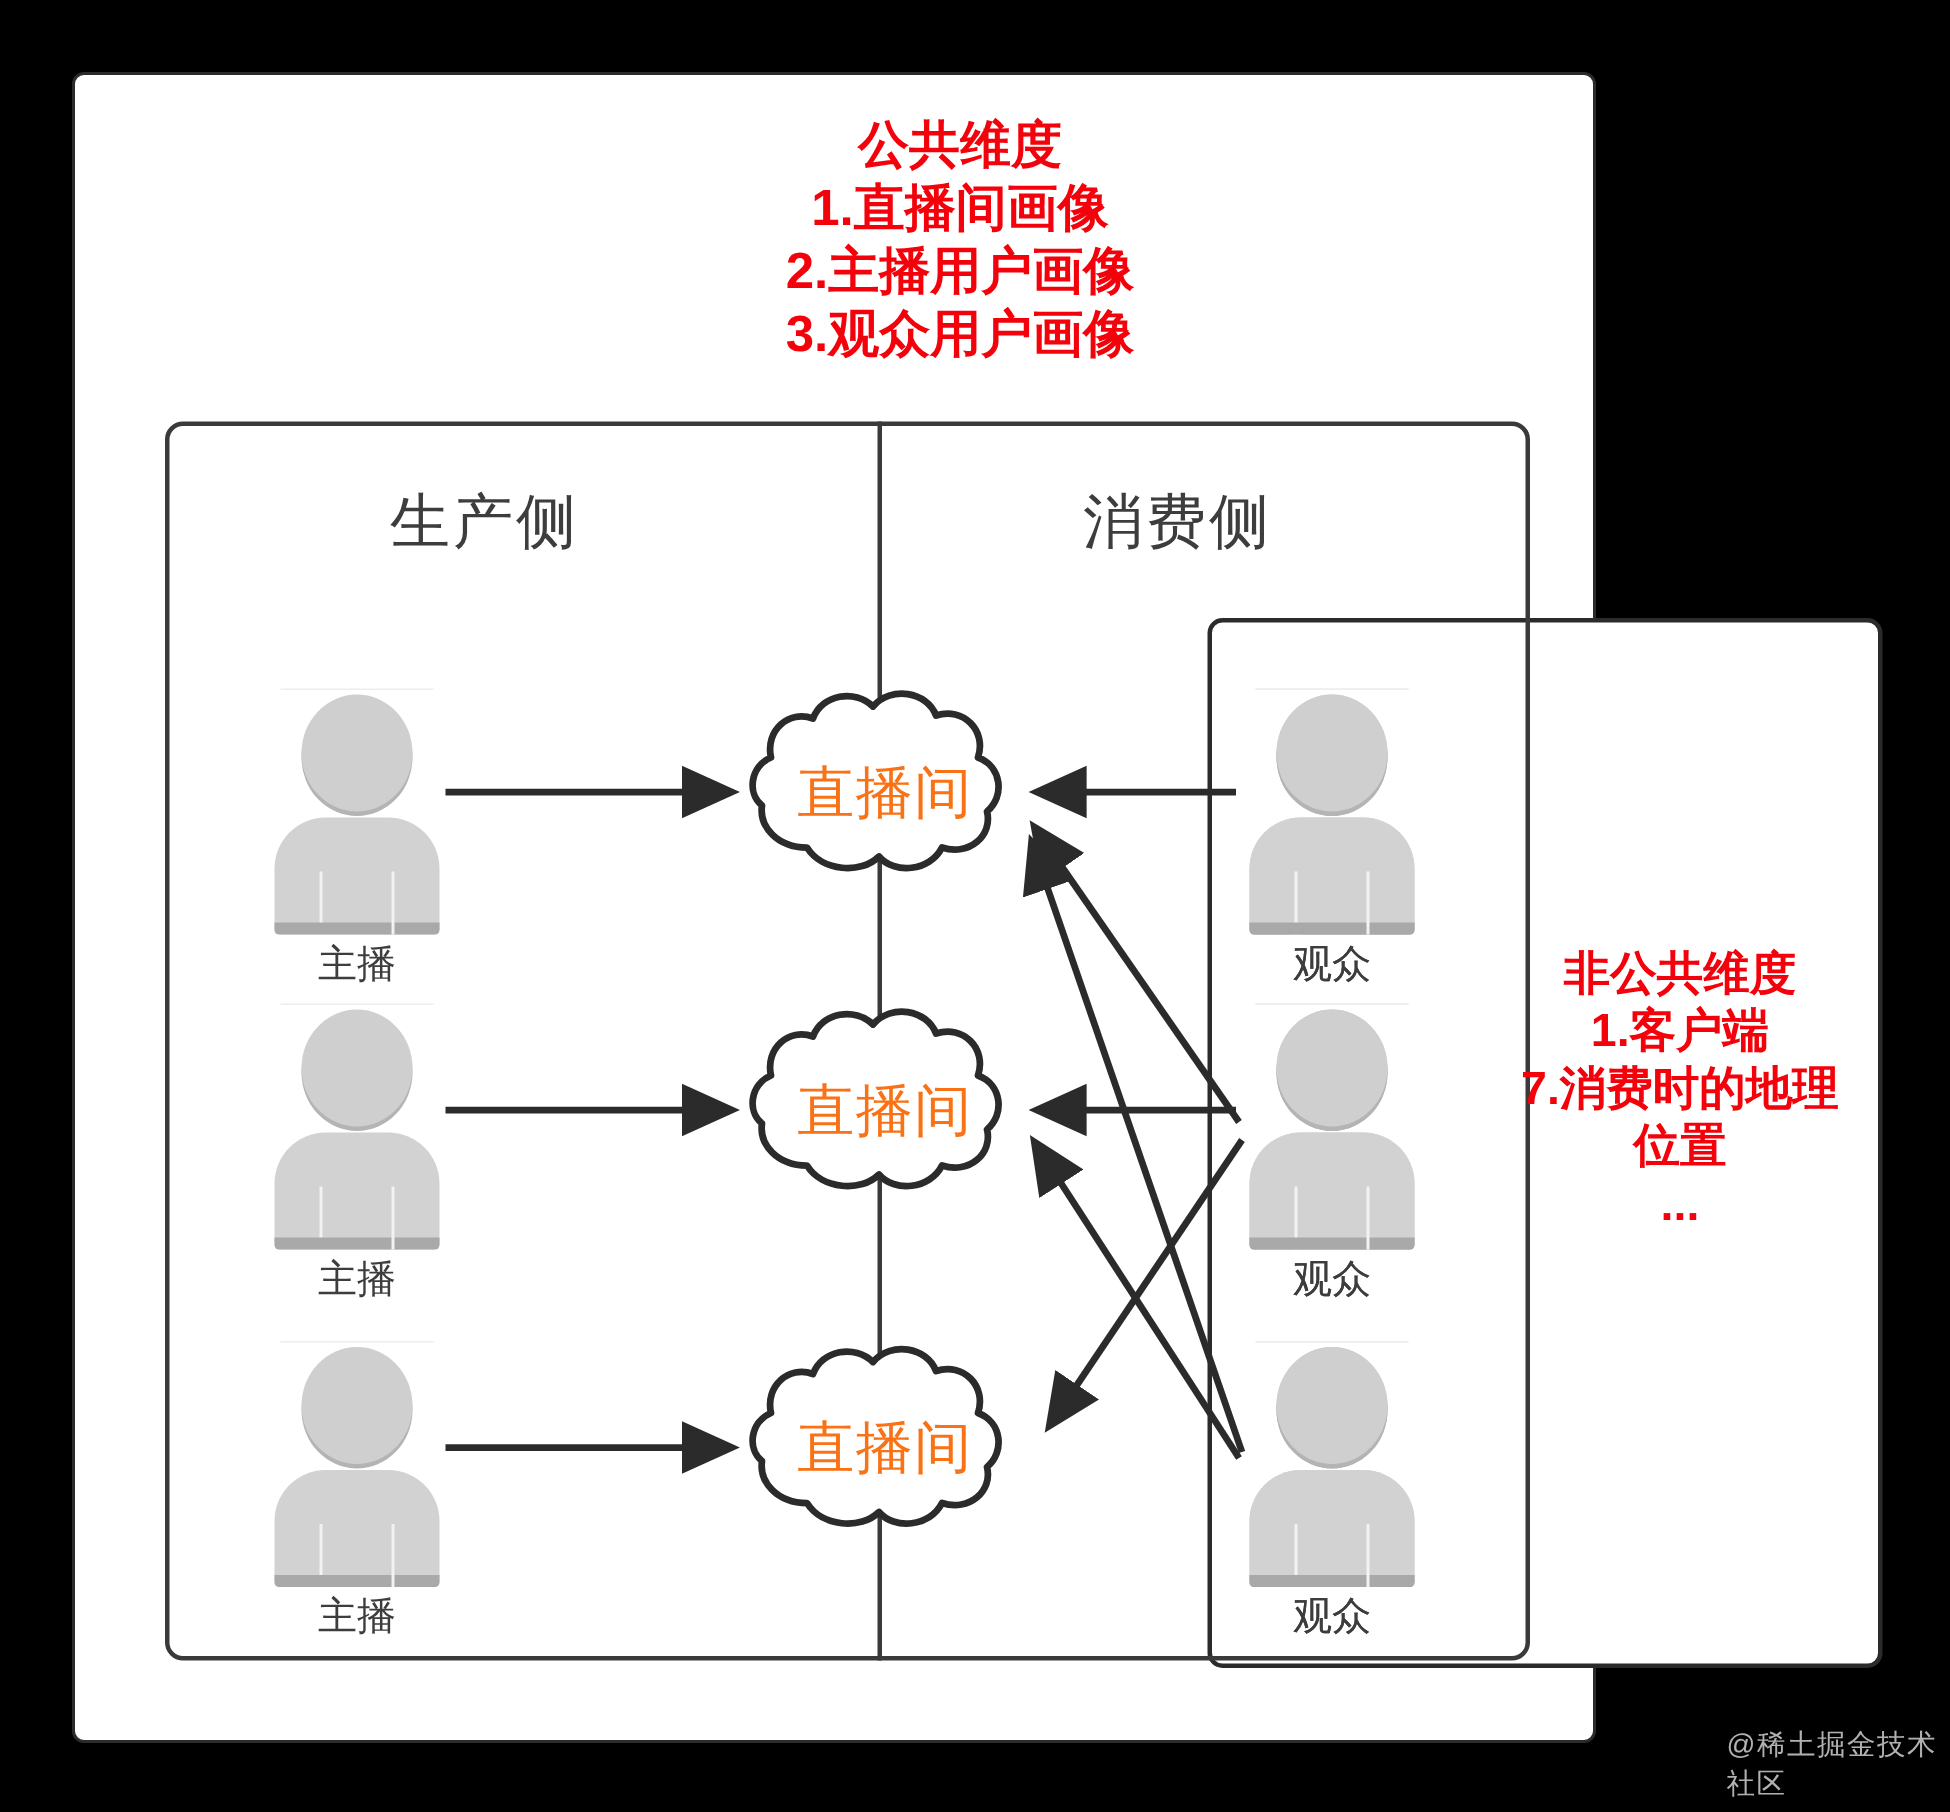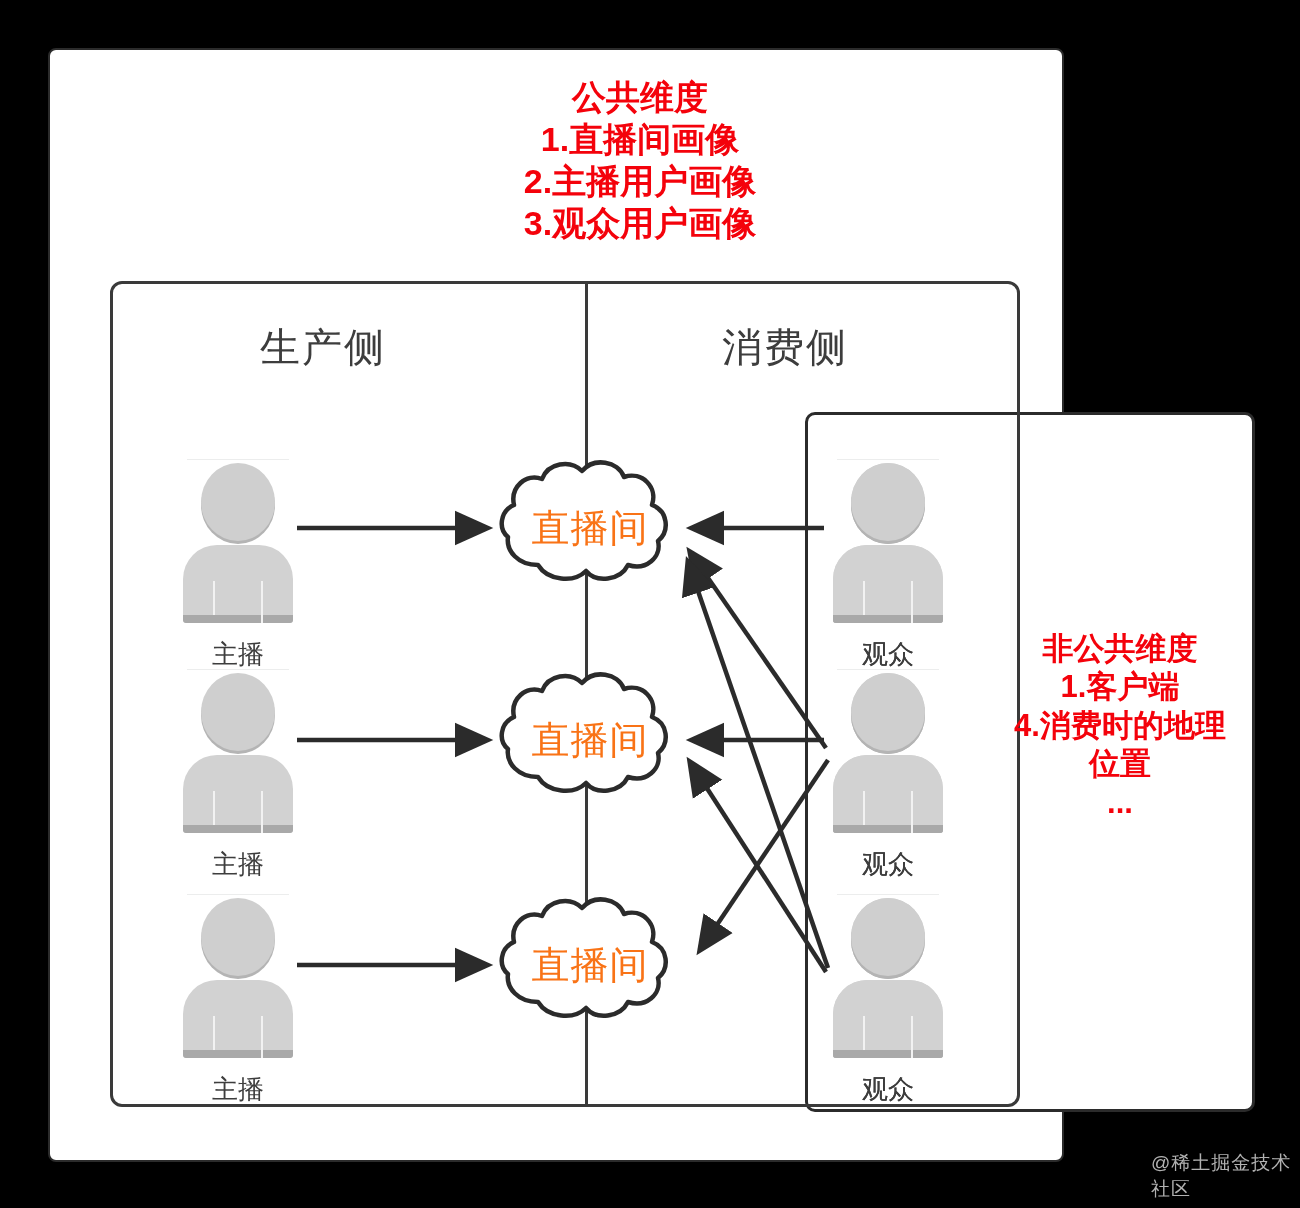--- a/index.html
+++ b/index.html
@@ -72,21 +72,21 @@
   .person .body:before,.person .body:after{
     content:"";position:absolute;top:36px;width:2px;height:42px;background:#f2f2f2;
   }
   .person .body:before{left:30px;}
   .person .body:after{left:78px;}
   .person .base{
     position:absolute;left:0;bottom:0;width:110px;height:8px;background:#a9a9a9;
     border-radius:0 0 3px 3px;
   }
   .person .caption{
-    margin-top:14px;text-align:center;font-size:26px;color:#3d3d3d;
+    margin-top:2px;text-align:center;font-size:26px;color:#3d3d3d;
   }
   .person .topline{
     position:absolute;left:4px;top:-4px;width:102px;height:1px;background:#eceded;
   }
 
   
   .cloud{position:absolute;width:200px;height:150px;z-index:20;}
   .cloud svg{display:block;width:200px;height:150px;}
   .cloud .cloud-label{
     position:absolute;left:0;top:0;width:200px;height:150px;
@@ -194,21 +194,21 @@
     <div class="topline"></div>
     <div class="head"></div>
     <div class="body">
         <div class="base"></div>
       </div>
     <div class="caption">观众</div>
   </div>
 
   <div id="nonpublic-dims" class="red-block">非公共维度
 1.客户端
-4.消费时的地理
+7.消费时的地理
 位置
 ...</div>
 
   <svg id="arrows" viewBox="0 0 1300 1208">
     <defs>
       <marker id="ah" markerWidth="9" markerHeight="9" refX="7.2" refY="4.5" orient="auto" markerUnits="strokeWidth">
         <path d="M0,0.6 L8.6,4.5 L0,8.4 z" fill="#2b2b2b"></path>
       </marker>
     </defs>
     <g stroke="#2b2b2b" stroke-width="4.5" fill="none" marker-end="url(#ah)">

